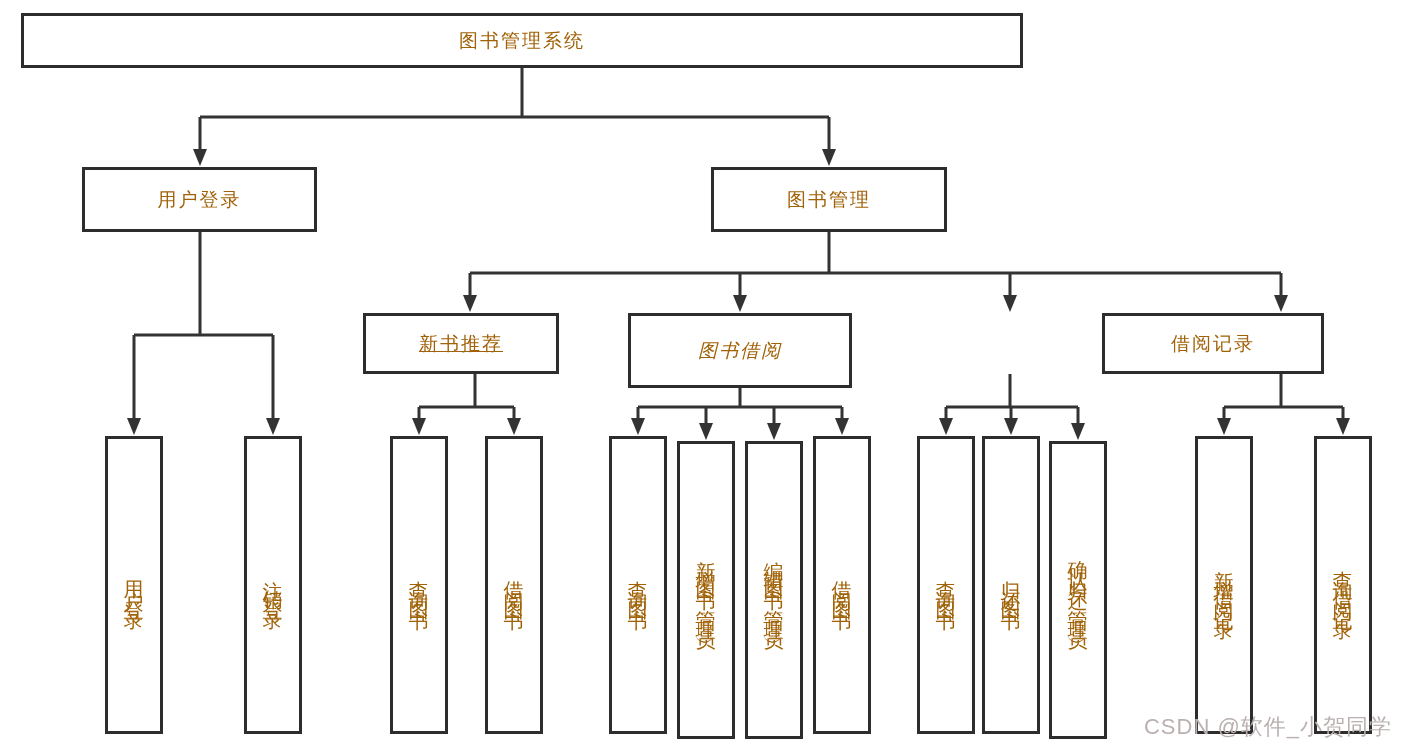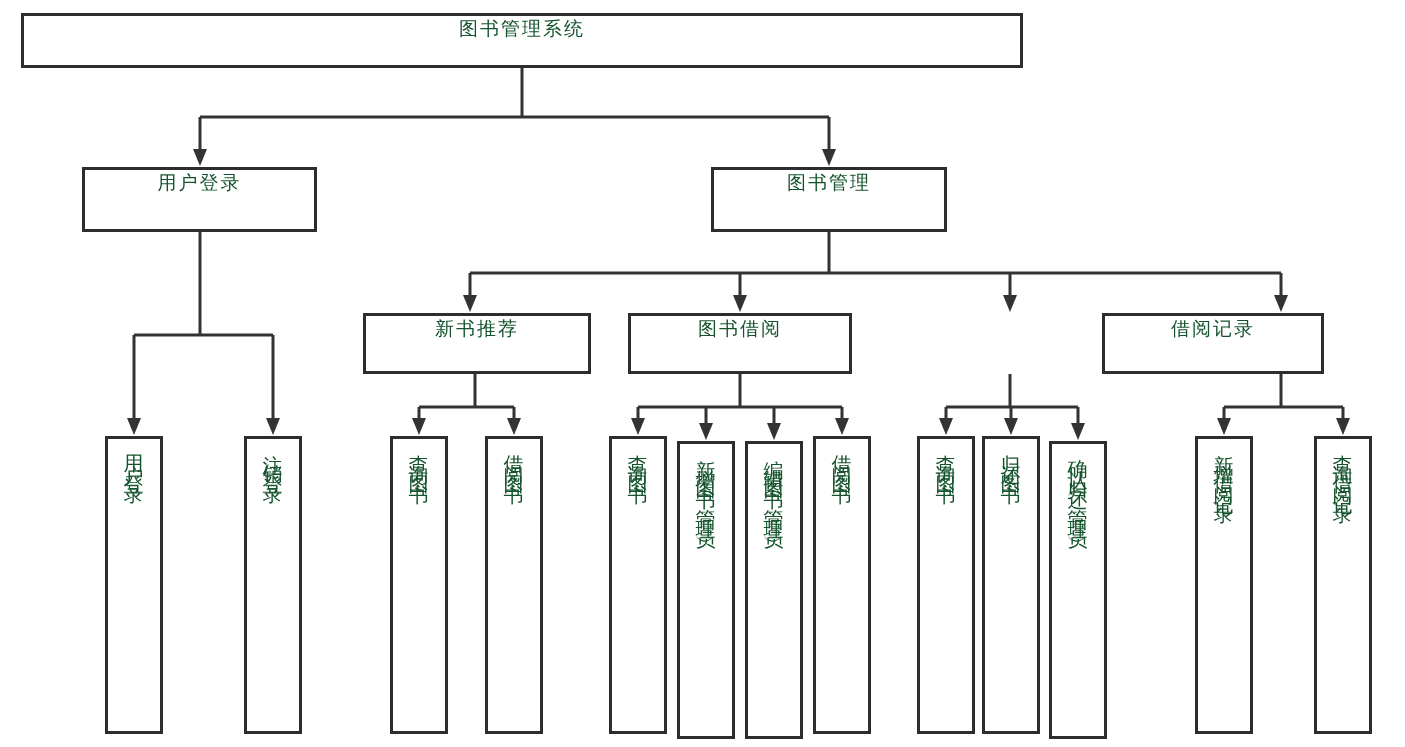--- a/index.html
+++ b/index.html
@@ -3,22 +3,22 @@
 <meta charset="utf-8">
 <style>
   html,body { margin:0; padding:0; background:#ffffff; }
   .stage {
     position:relative; width:1405px; height:747px; background:#ffffff;
     font-family:"Liberation Sans", sans-serif; overflow:hidden;
   }
   svg.connectors { position:absolute; left:0; top:0; width:1405px; height:747px; }
   .node {
     position:absolute; box-sizing:border-box; background:#ffffff;
-    border:3px solid #2d2d2d; color:#14532d;
-    display:flex; justify-content:center;
+    border:3px solid #2d2d2d; color:#a16207;
+    display:flex; align-items:center; justify-content:center;
     z-index:2;
   }
   .node.h span { font-size:19px; letter-spacing:2px; white-space:nowrap; }
   .node.v span {
     writing-mode:vertical-rl; text-orientation:mixed;
     font-size:20px; letter-spacing:10px; line-height:1;
   }
   .watermark {
     position:absolute; right:13px; bottom:5px; z-index:5;
     font-size:22px; color:#bab0b0; letter-spacing:1px; white-space:nowrap;
@@ -66,24 +66,24 @@
     <span>图书管理系统</span>
   </div>
 
   <div class="node h" style="left:82px; top:167px; width:235px; height:65px;">
     <span>用户登录</span>
   </div>
   <div class="node h" style="left:711px; top:167px; width:236px; height:65px;">
     <span>图书管理</span>
   </div>
 
-  <div class="node h" style="left:363px; top:313px; width:228px; height:61px;">
+  <div class="node h" style="left:363px; top:313px; width:196px; height:61px;text-decoration:underline;">
     <span>新书推荐</span>
   </div>
-  <div class="node h" style="left:628px; top:313px; width:224px; height:61px;">
+  <div class="node h" style="left:628px; top:313px; width:224px; height:75px;font-style:italic;">
     <span>图书借阅</span>
   </div>
   <div class="node h" style="left:1102px; top:313px; width:222px; height:61px;">
     <span>借阅记录</span>
   </div>
 
   <div class="node v" style="left:105px; top:436px; width:58px; height:298px;">
     <span>用户登录</span>
   </div>
   <div class="node v" style="left:244px; top:436px; width:58px; height:298px;">
@@ -120,13 +120,14 @@
     <span>确认归还（管理员）</span>
   </div>
 
   <div class="node v" style="left:1195px; top:436px; width:58px; height:298px;">
     <span>新增借阅记录</span>
   </div>
   <div class="node v" style="left:1314px; top:436px; width:58px; height:298px;">
     <span>查询借阅记录</span>
   </div>
 
+  <div class="watermark">CSDN @软件_小贺同学</div>
 </div>
 
 </body></html>

